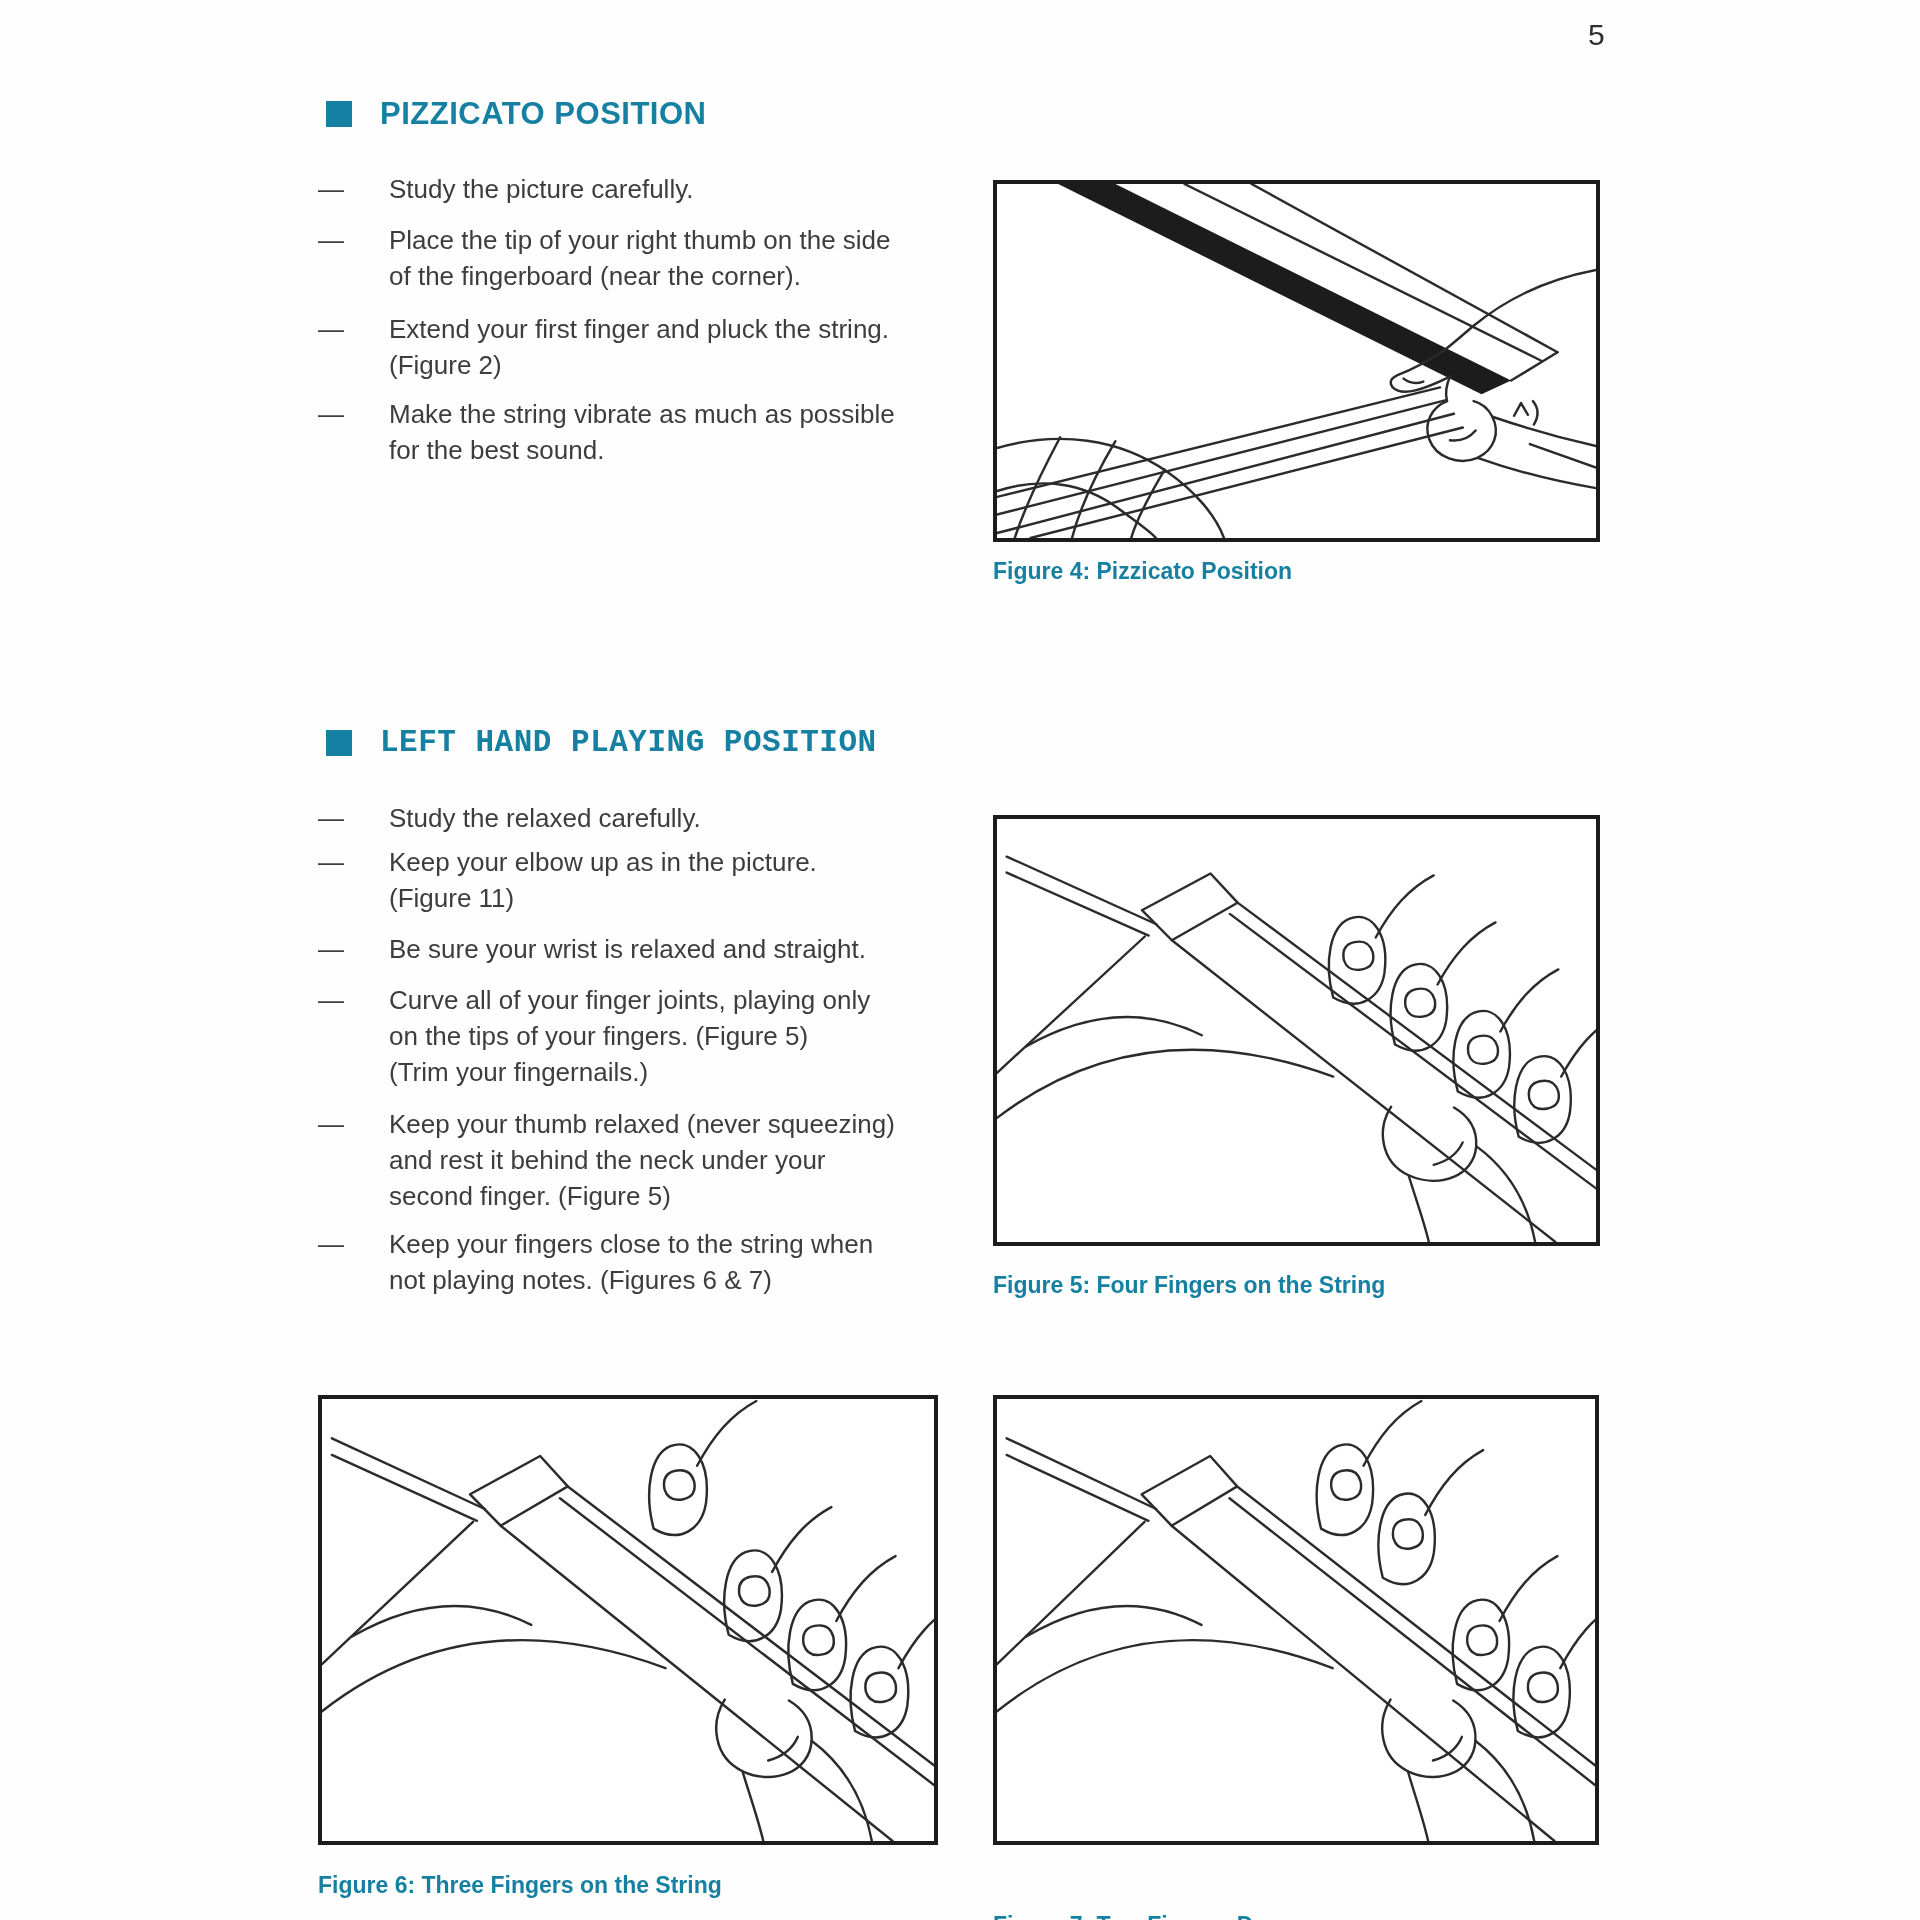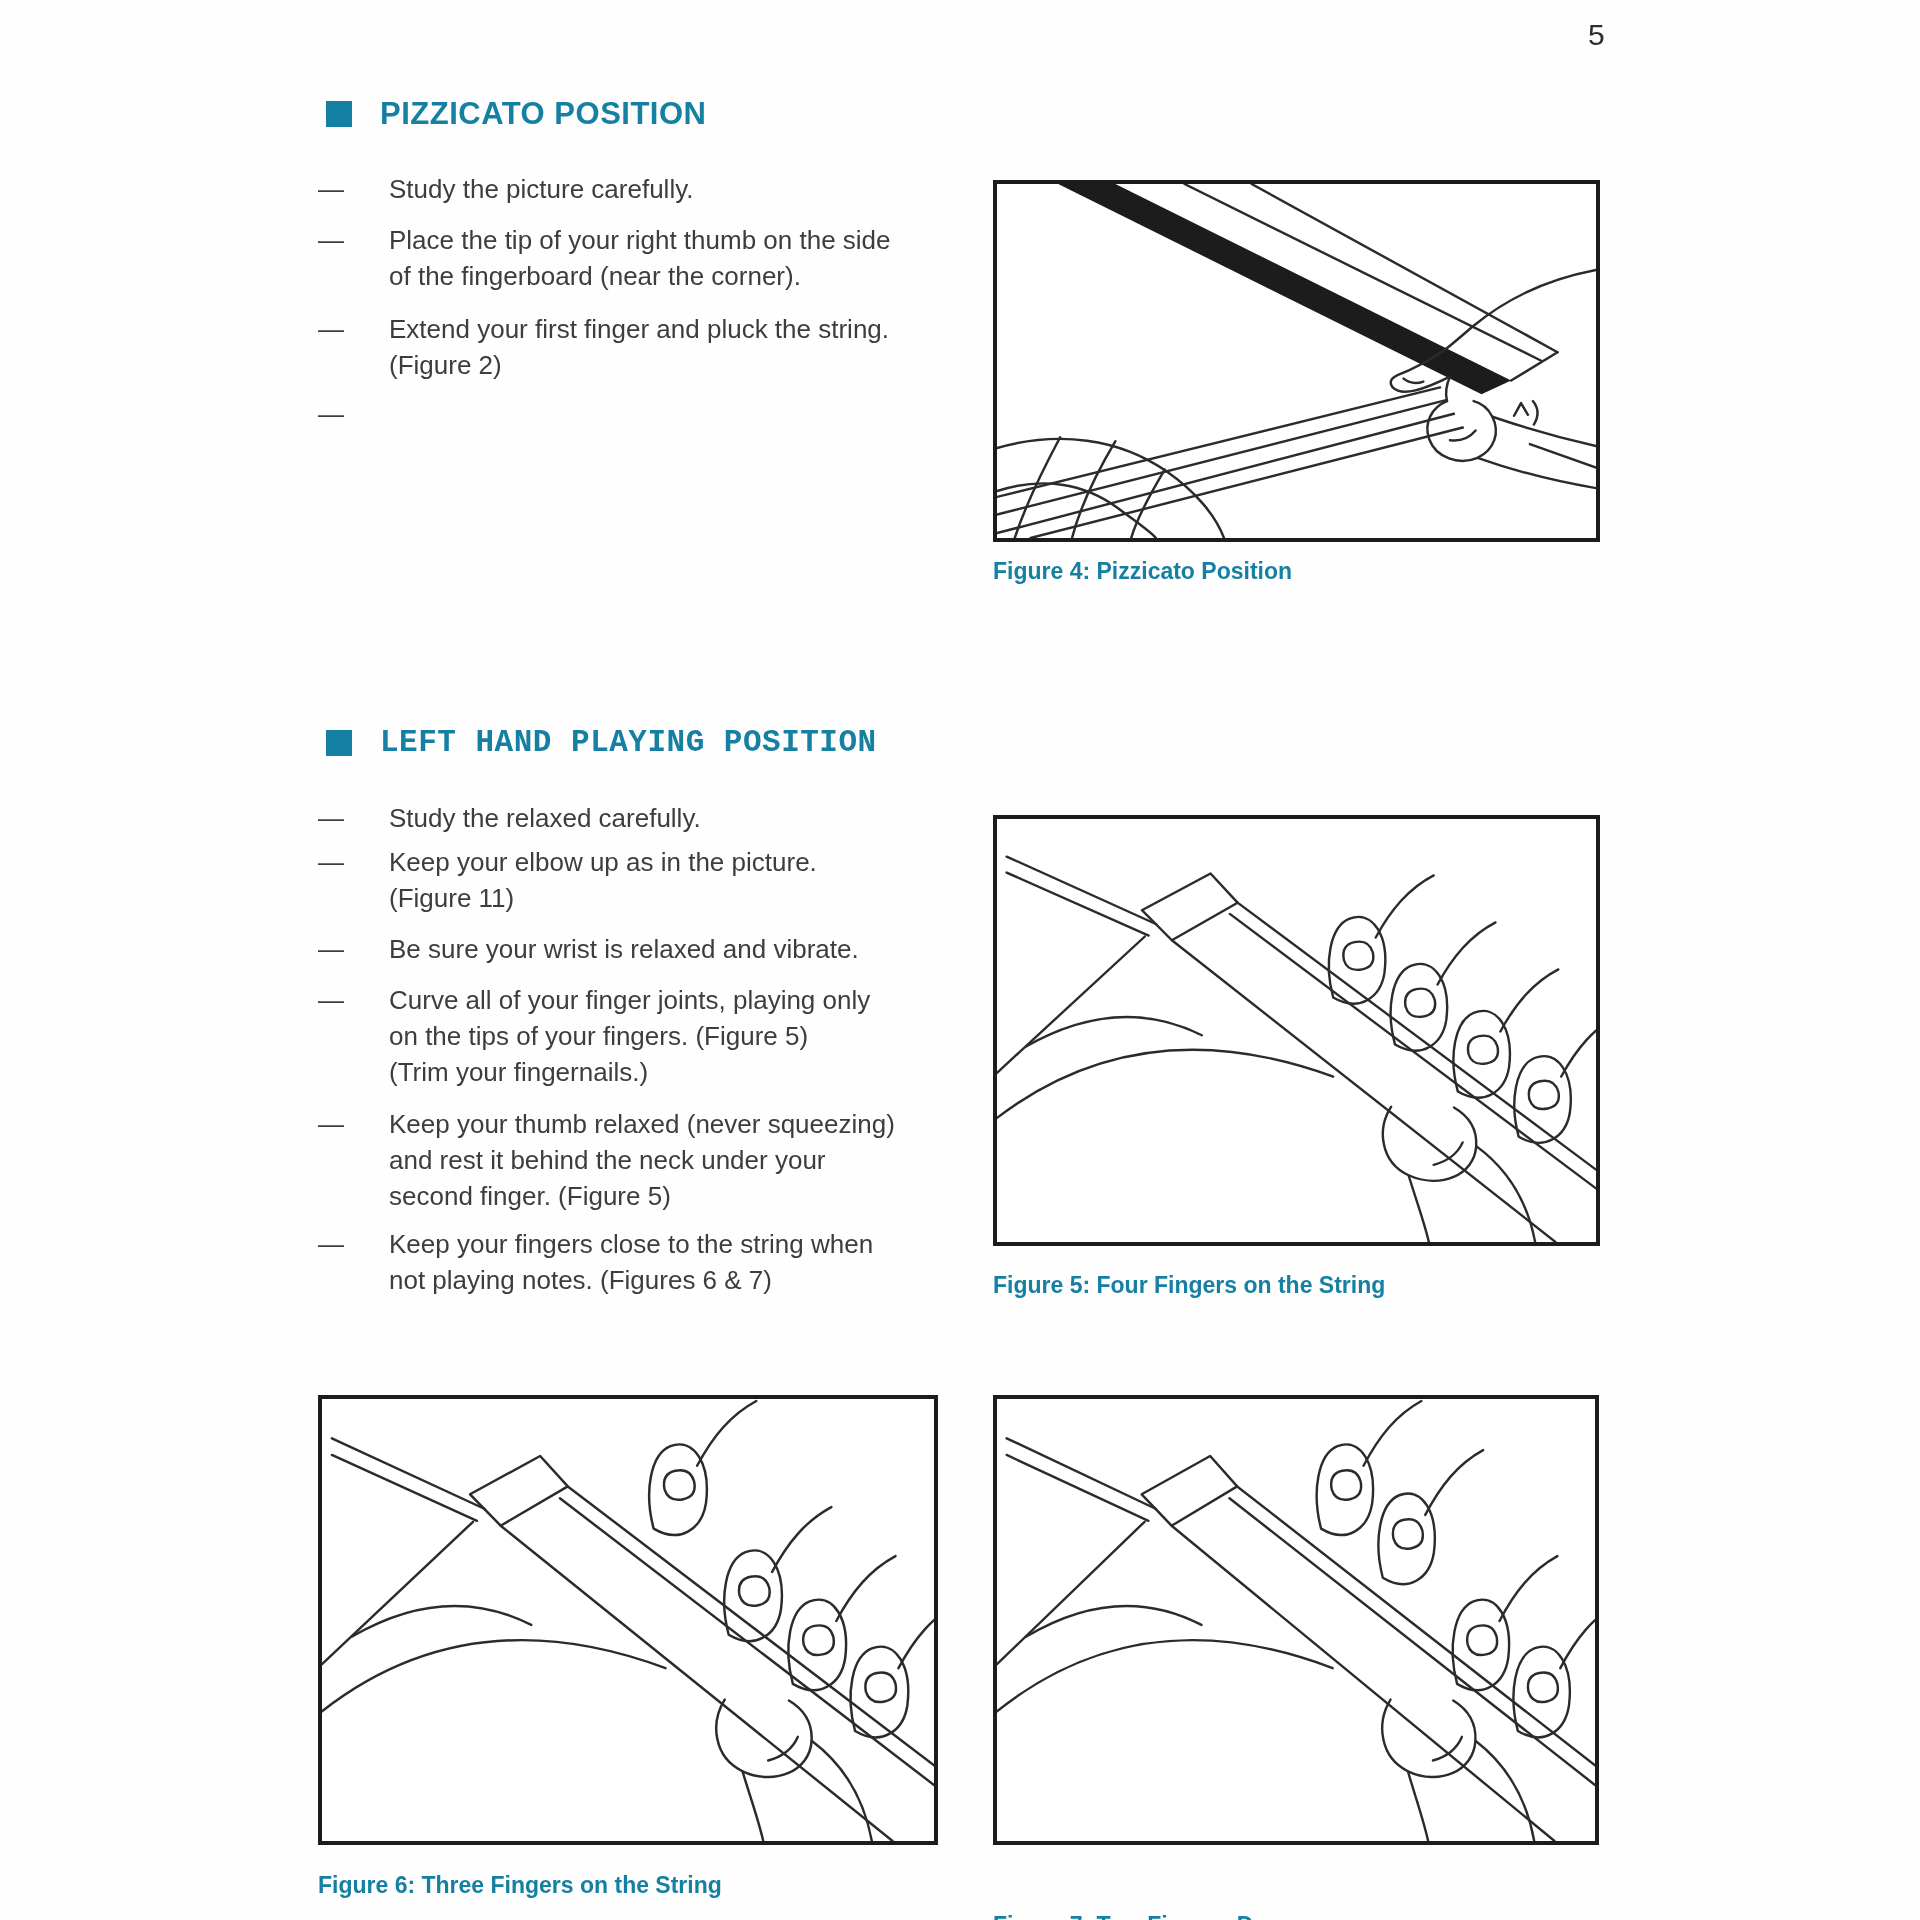--- a/index.html
+++ b/index.html
@@ -48,20 +48,22 @@
     <span class="bullet-text">Place the tip of your right thumb on the side
 of the fingerboard (near the corner).</span>
   </div>
   <div class="bullet" style="top:311px;">
     <span class="bullet-dash">—</span>
     <span class="bullet-text">Extend your first finger and pluck the string.
 (Figure 2)</span>
   </div>
   <div class="bullet" style="top:396px;">
     <span class="bullet-dash">—</span>
+    <span class="bullet-text">Make the string vibrate as much as possible
+for the best sound.</span>
   </div>
 
   <div class="figure-box" style="left:993px;top:180px;width:607px;height:362px;">
     <svg id="fig4" viewBox="0 0 607 362" preserveAspectRatio="none">
         <g class="lineart">
           <polygon points="62,0 120,0 521,201 491,215" fill="#1c1c1c" stroke="none"></polygon>
           <path d="M 190,0 L 552,181"></path>
           <path d="M 258,0 L 568,172"></path>
           <path d="M 568,172 L 521,201"></path>
           <path d="M 607,88 C 560,97 519,115 483,145 C 470,156 460,165 452,171"></path>
@@ -98,21 +100,21 @@
     <span class="bullet-dash">—</span>
     <span class="bullet-text">Study the relaxed carefully.</span>
   </div>
   <div class="bullet" style="top:844px;">
     <span class="bullet-dash">—</span>
     <span class="bullet-text">Keep your elbow up as in the picture.
 (Figure 11)</span>
   </div>
   <div class="bullet" style="top:931px;">
     <span class="bullet-dash">—</span>
-    <span class="bullet-text">Be sure your wrist is relaxed and vibrate.</span>
+    <span class="bullet-text">Be sure your wrist is relaxed and straight.</span>
   </div>
   <div class="bullet" style="top:982px;">
     <span class="bullet-dash">—</span>
     <span class="bullet-text">Curve all of your finger joints, playing only
 on the tips of your fingers. (Figure 5)
 (Trim your fingernails.)</span>
   </div>
   <div class="bullet" style="top:1106px;">
     <span class="bullet-dash">—</span>
     <span class="bullet-text">Keep your thumb relaxed (never squeezing)

